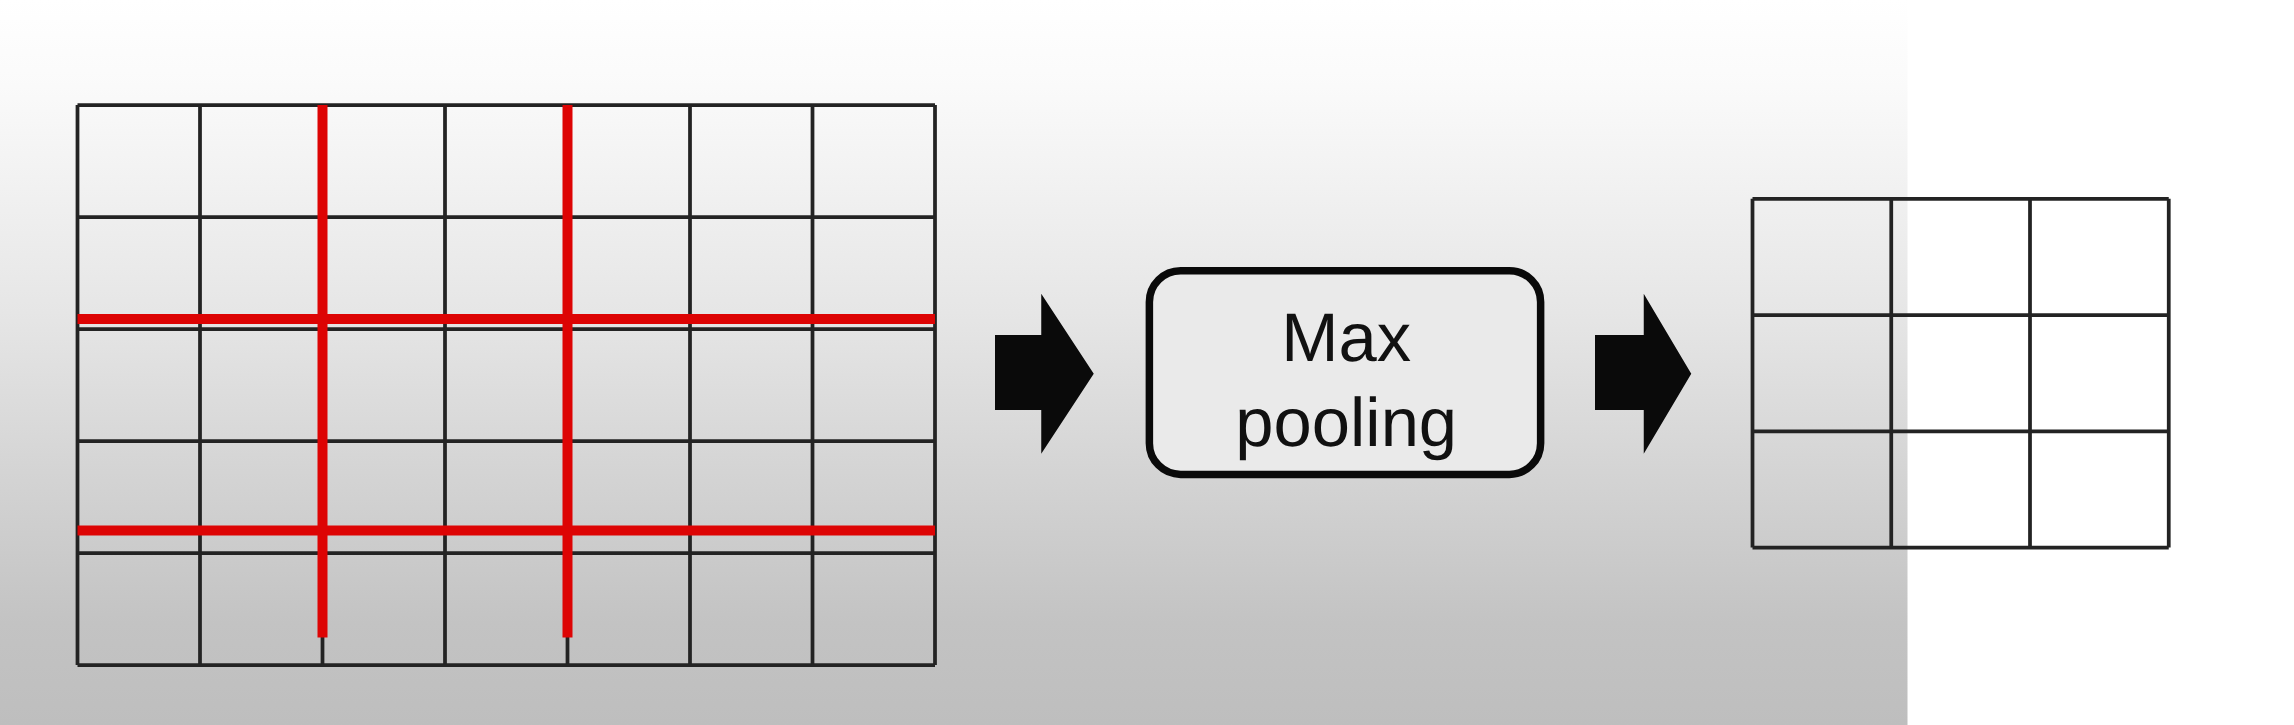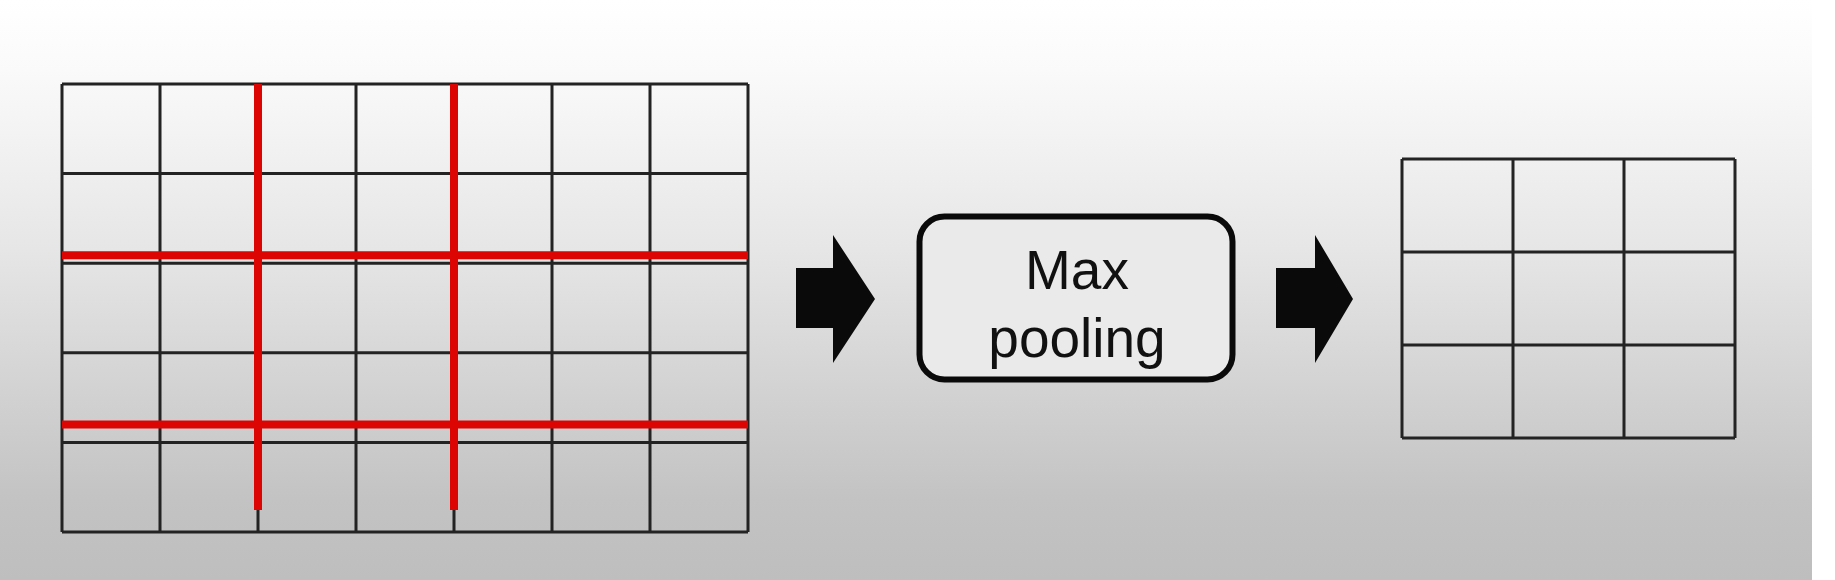--- a/index.html
+++ b/index.html
@@ -6,21 +6,21 @@
     --bg-top:#ffffff;
     --bg-bottom:#bebebe;
     --label-color:#111111;
   }
   html,body{margin:0;padding:0;}
   body{
     width:1835px;height:580px;overflow:hidden;
     font-family:"Liberation Sans", sans-serif;
   }
   .stage{
-    position:relative;width:1812px;height:580px;
+    position:relative;width:1526px;height:580px;
     background:linear-gradient(180deg,
       var(--bg-top) 0%,
       #fafafa 12%,
       #e6e6e6 43%,
       #c3c3c3 86%,
       var(--bg-bottom) 100%);
   }
   .stage svg{position:absolute;left:0;top:0;display:block;}
   text.box-label{
     font-family:"Liberation Sans", sans-serif;

